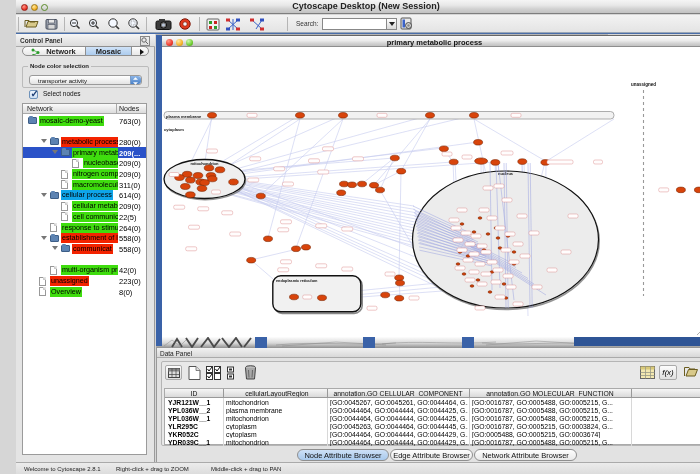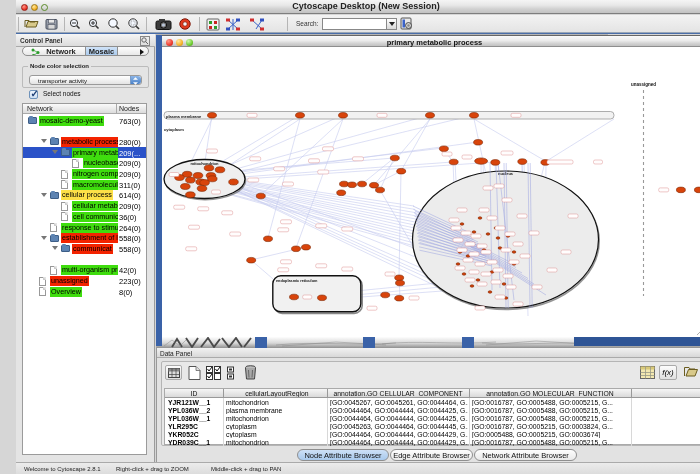--- a/index.html
+++ b/index.html
@@ -159,21 +159,21 @@
 </div>
       <div id="tabs">
  <div class="seg" style="left:0;width:62px;">
    <svg class="abs" style="left:8px;top:1px;" width="9" height="9" viewBox="0 0 9 9">
             <circle cx="2" cy="2" r="1.5" fill="#2a9e2a"></circle>
             <circle cx="7" cy="4.5" r="1.5" fill="#2a9e2a"></circle>
             <circle cx="2.5" cy="7.5" r="1.5" fill="#2a9e2a"></circle>
             <path d="M2 2 L7 4.5 L2.5 7.5" stroke="#2a9e2a" fill="none" stroke-width="0.7"></path>
           </svg>
    <span style="margin-left:14px;">Network</span></div>
- <div class="seg" id="tab-mosaic" style="left:62px;width:33px;">Mosaic</div>
+ <div class="seg" id="tab-mosaic" style="left:62px;width:47px;">Mosaic</div>
  <div class="seg" style="left:112px;width:15px;">
           <div class="abs" style="left:5px;top:2px;width:0;height:0;border-top:3px solid transparent;border-bottom:3px solid transparent;border-left:4.5px solid #111;"></div>
         </div>
 </div>
       <div id="grp">
         <span class="lbl">Node color selection</span>
 <div id="combo">
           <span class="txt">transporter activity</span>
           <div class="step"></div>
 <svg class="abs" style="right:2px;top:0.5px;" width="7" height="8" viewBox="0 0 7 8">
@@ -198,52 +198,52 @@
         <div class="trow" style="top:32.4px;">
           <div class="tri" style="left:18px;"></div>
           <div class="fold" style="left:27px;"></div>
           <span class="band" style="left:38px;background:#f32300;max-width:57px;overflow:hidden;display:inline-block;">metabolic process</span>
           <span class="cnt" style="">280(0)</span>
         </div>
         <div class="trow" style="top:43.1px;background:#2a52c8;">
           <div class="tri" style="left:29px;"></div>
           <div class="fold" style="left:38px;"></div>
           <span class="band" style="left:49px;background:#3fdd0e;max-width:46px;overflow:hidden;display:inline-block;">primary metabo</span>
-          <span class="cnt" style="color:#fff;">209(...</span>
+          <span class="cnt" style="color:#fff;font-weight:bold;">209(...</span>
         </div>
         <div class="trow" style="top:53.8px;">
           <div class="file" style="left:49px;"></div>
           <span class="band" style="left:60px;background:#3fdd0e;max-width:35px;overflow:hidden;display:inline-block;">nucleobase-</span>
           <span class="cnt" style="">209(0)</span>
         </div>
         <div class="trow" style="top:64.5px;">
           <div class="file" style="left:38px;"></div>
           <span class="band" style="left:49px;background:#3fdd0e;max-width:46px;overflow:hidden;display:inline-block;">nitrogen compo</span>
           <span class="cnt" style="">209(0)</span>
         </div>
         <div class="trow" style="top:75.2px;">
           <div class="file" style="left:38px;"></div>
           <span class="band" style="left:49px;background:#3fdd0e;max-width:46px;overflow:hidden;display:inline-block;">macromolecule</span>
           <span class="cnt" style="">311(0)</span>
         </div>
         <div class="trow" style="top:85.9px;">
           <div class="tri" style="left:18px;"></div>
           <div class="fold" style="left:27px;"></div>
-          <span class="band" style="left:38px;background:#fde047;max-width:57px;overflow:hidden;display:inline-block;">cellular process</span>
+          <span class="band" style="left:38px;background:#0ea5e9;max-width:57px;overflow:hidden;display:inline-block;">cellular process</span>
           <span class="cnt" style="">614(0)</span>
         </div>
         <div class="trow" style="top:96.6px;">
           <div class="file" style="left:38px;"></div>
           <span class="band" style="left:49px;background:#3fdd0e;max-width:46px;overflow:hidden;display:inline-block;">cellular metabo</span>
           <span class="cnt" style="">209(0)</span>
         </div>
         <div class="trow" style="top:107.3px;">
           <div class="file" style="left:38px;"></div>
           <span class="band" style="left:49px;background:#3fdd0e;max-width:46px;overflow:hidden;display:inline-block;">cell communicat</span>
-          <span class="cnt" style="">36(0)</span>
+          <span class="cnt" style="">22(5)</span>
         </div>
         <div class="trow" style="top:118.0px;">
           <div class="file" style="left:27px;"></div>
           <span class="band" style="left:38px;background:#3fdd0e;max-width:57px;overflow:hidden;display:inline-block;">response to stimul</span>
           <span class="cnt" style="">264(0)</span>
         </div>
         <div class="trow" style="top:128.7px;">
           <div class="tri" style="left:18px;"></div>
           <div class="fold" style="left:27px;"></div>
           <span class="band" style="left:38px;background:#f32300;max-width:57px;overflow:hidden;display:inline-block;">establishment of lo</span>

